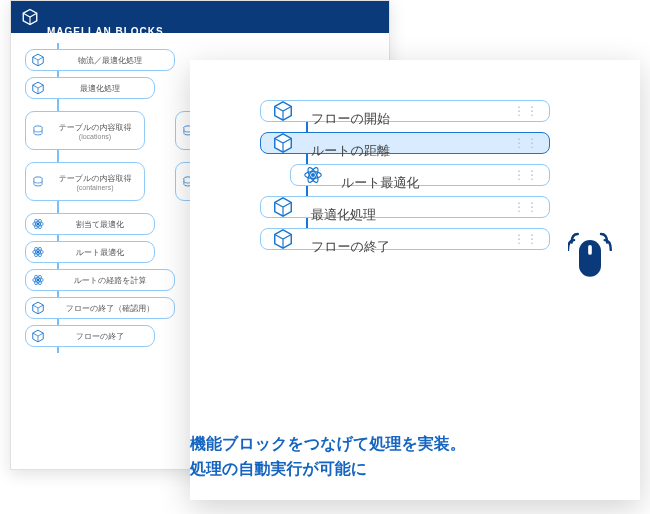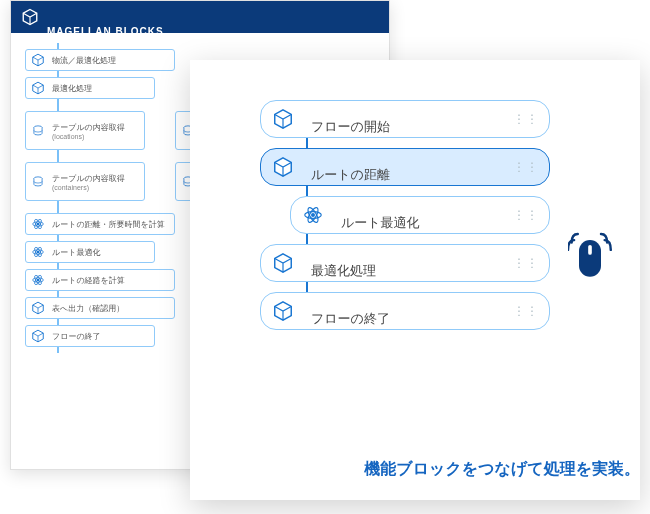--- a/index.html
+++ b/index.html
@@ -5,42 +5,42 @@
   * { margin: 0; padding: 0; box-sizing: border-box; }
   body { font-family: -apple-system, "Hiragino Sans", "Meiryo", sans-serif; width: 650px; height: 514px; background: #fff; position: relative; overflow: hidden; }
 
   
   .back-panel { position: absolute; left: 10px; top: 0; width: 380px; height: 470px; background: #fff; border: 1px solid #e0e0e0; box-shadow: 0 4px 16px rgba(0,0,0,0.12); }
   .back-header { height: 32px; background: #0b3a7a; color: #fff; display: flex; align-items: center; padding: 0 10px; gap: 8px; }
   .back-header .logo { width: 18px; height: 18px; }
   .back-header .brand { font-size: 10px; letter-spacing: 1px; font-weight: 600; margin-top: 28px; }
   .back-flow { padding: 10px 14px; position: relative; }
   .back-line { position: absolute; left: 46px; top: 10px; bottom: 10px; width: 2px; background: #2196f3; opacity: .6; }
-  .back-block { position: relative; background: #fff; border: 1px solid #90caf9; border-radius: 3px; margin: 6px 0; padding: 4px 6px 4px 26px; font-size: 8px; color: #555; width: 130px; display: flex; flex-direction: column; justify-content: center; min-height: 22px; }
+  .back-block { position: relative; background: #fff; border: 1px solid #90caf9; border-radius: 9px; margin: 6px 0; padding: 4px 6px 4px 26px; font-size: 8px; color: #555; width: 130px; display: flex; flex-direction: column; justify-content: center; min-height: 22px; align-items: center; }
   .back-block.w { width: 150px; }
   .back-block .bi { position: absolute; left: 4px; top: 50%; transform: translateY(-50%); width: 16px; height: 16px; display: flex; align-items: center; justify-content: center; }
   .back-block .sub { font-size: 7px; color: #888; }
   .back-row { display: flex; gap: 30px; }
   .back-row .back-block { width: 120px; }
   .back-row .back-block:last-child { width: 60px; }
 
   
   .front-panel { position: absolute; left: 190px; top: 60px; width: 450px; height: 440px; background: #fff; box-shadow: 0 8px 30px rgba(0,0,0,0.18); padding: 30px 30px 24px; }
   .front-flow { position: relative; }
   .fline { position: absolute; left: 86px; top: 0; bottom: 0; width: 2px; background: #1976d2; z-index: 0; }
-  .front-block { position: relative; z-index: 1; background: #fff; border: 1px solid #90caf9; border-radius: 16px; margin: 10px 0 10px 40px; padding: 16px 34px 0 50px; height: 38px; display: flex; align-items: center; width: 290px; }
+  .front-block { position: relative; z-index: 1; background: #fff; border: 1px solid #90caf9; border-radius: 8px; margin: 10px 0 10px 40px; padding: 16px 34px 0 50px; height: 22px; display: flex; align-items: center; width: 290px; }
   .front-block.selected { background: #d9ecff; border-color: #1976d2; }
   .front-block.offset { margin-left: 70px; width: 260px; }
   .front-block .fi { position: absolute; left: 10px; top: 50%; transform: translateY(-50%); width: 24px; height: 24px; display: flex; align-items: center; justify-content: center; }
   .front-block .lbl { font-size: 13px; color: #444; font-weight: 500; }
   .front-block .dots { position: absolute; right: 10px; top: 50%; transform: translateY(-50%); color: #b0bec5; font-size: 12px; letter-spacing: 1px; }
   .front-segment { margin: 6px 0 6px 40px; }
   .mouse-icon { position: absolute; right: 28px; top: 170px; width: 44px; height: 52px; }
 
-  .caption { position: absolute; left: 0; right: 0; bottom: 18px; text-align: right; color: #1565c0; font-size: 16px; font-weight: 600; line-height: 1.55; }
+  .caption { position: absolute; left: 0; right: 0; bottom: 18px; text-align: left; color: #1565c0; font-size: 16px; font-weight: 600; line-height: 1.55; }
 
   svg { display: block; }
 </style>
 </head>
 <body>
 
 <svg width="0" height="0" style="position:absolute">
   <defs>
     <g id="ic-cube">
       <polygon points="12,2 21,7 21,17 12,22 3,17 3,7" fill="#fff" stroke="#1976d2" stroke-width="1.6"></polygon>
@@ -135,56 +135,56 @@
           <span class="bi">
             <svg viewBox="0 0 24 24" width="14" height="14">
               <use href="#ic-db"></use>
             </svg>
           </span>
           <span>テーブル</span>
           <span class="sub">(loca)</span>
         </div>
     </div>
 
-
+    <div class="back-block">
+        <span class="bi">
+          <svg viewBox="0 0 24 24" width="14" height="14">
+            <use href="#ic-atom"></use>
+          </svg>
+        </span>
+        <span>割当て最適化</span>
+      </div>
+
+
+
+    <div class="back-block">
+        <span class="bi">
+          <svg viewBox="0 0 24 24" width="14" height="14">
+            <use href="#ic-atom"></use>
+          </svg>
+        </span>
+        <span>ルート最適化</span>
+      </div>
 
     <div class="back-block w">
         <span class="bi">
           <svg viewBox="0 0 24 24" width="14" height="14">
             <use href="#ic-atom"></use>
           </svg>
         </span>
-        <span>ルートの距離・所要時間を計算</span>
-      </div>
-
-    <div class="back-block">
-        <span class="bi">
-          <svg viewBox="0 0 24 24" width="14" height="14">
-            <use href="#ic-atom"></use>
-          </svg>
-        </span>
-        <span>ルート最適化</span>
+        <span>ルートの経路を計算</span>
       </div>
 
     <div class="back-block w">
         <span class="bi">
           <svg viewBox="0 0 24 24" width="14" height="14">
-            <use href="#ic-atom"></use>
-          </svg>
-        </span>
-        <span>ルートの経路を計算</span>
-      </div>
-
-    <div class="back-block w">
-        <span class="bi">
-          <svg viewBox="0 0 24 24" width="14" height="14">
-            <use href="#ic-cube"></use>
-          </svg>
-        </span>
-        <span>表へ出力（確認用）</span>
+            <use href="#ic-cube"></use>
+          </svg>
+        </span>
+        <span>フローの終了（確認用）</span>
       </div>
 
     <div class="back-block">
         <span class="bi">
           <svg viewBox="0 0 24 24" width="14" height="14">
             <use href="#ic-cube"></use>
           </svg>
         </span>
         <span>フローの終了</span>
       </div>
@@ -248,14 +248,15 @@
   </div>
 
   <span class="mouse-icon">
       <svg viewBox="0 0 36 42" width="44" height="52">
         <use href="#ic-mouse"></use>
       </svg>
     </span>
 
   <div class="caption">
     <div>機能ブロックをつなげて処理を実装。</div>
+    <div>処理の自動実行が可能に</div>
   </div>
 </div>
 
 </body></html>

